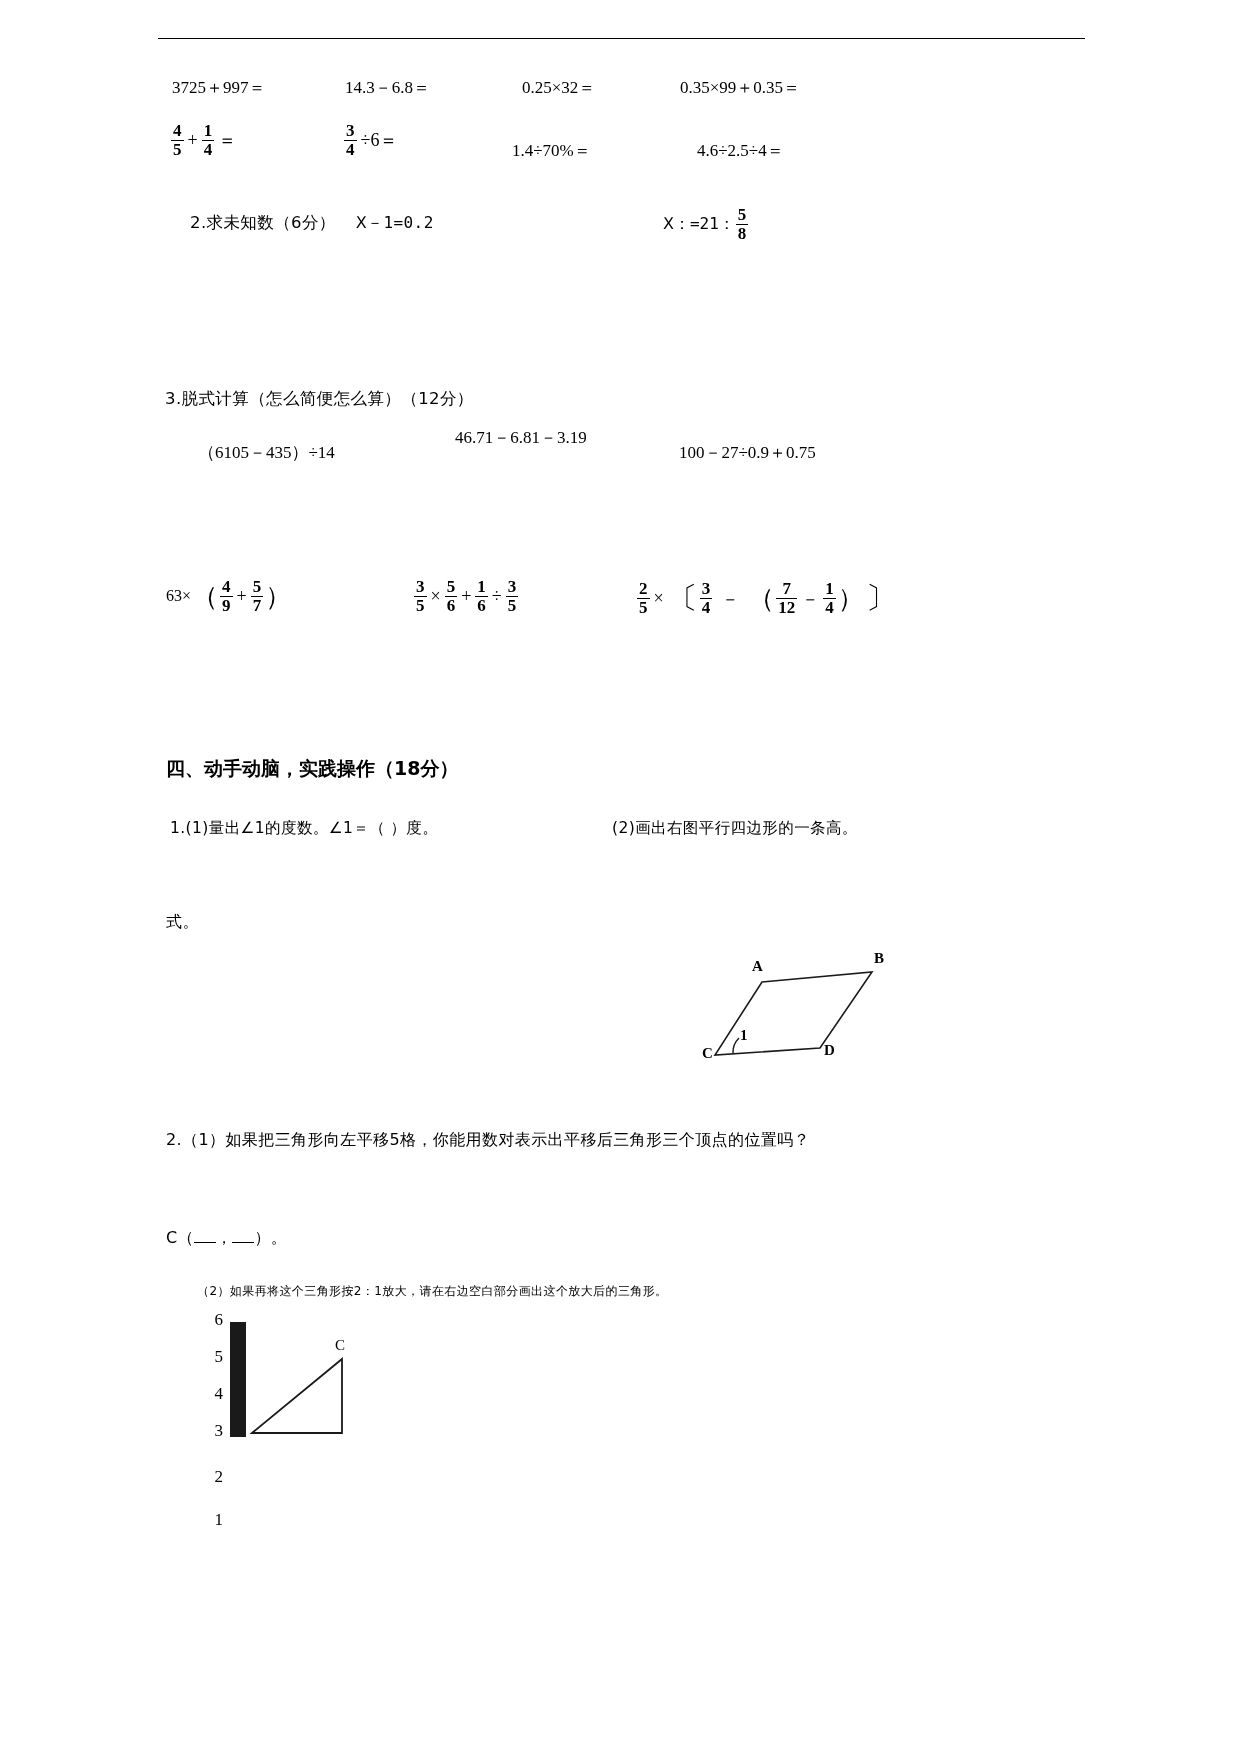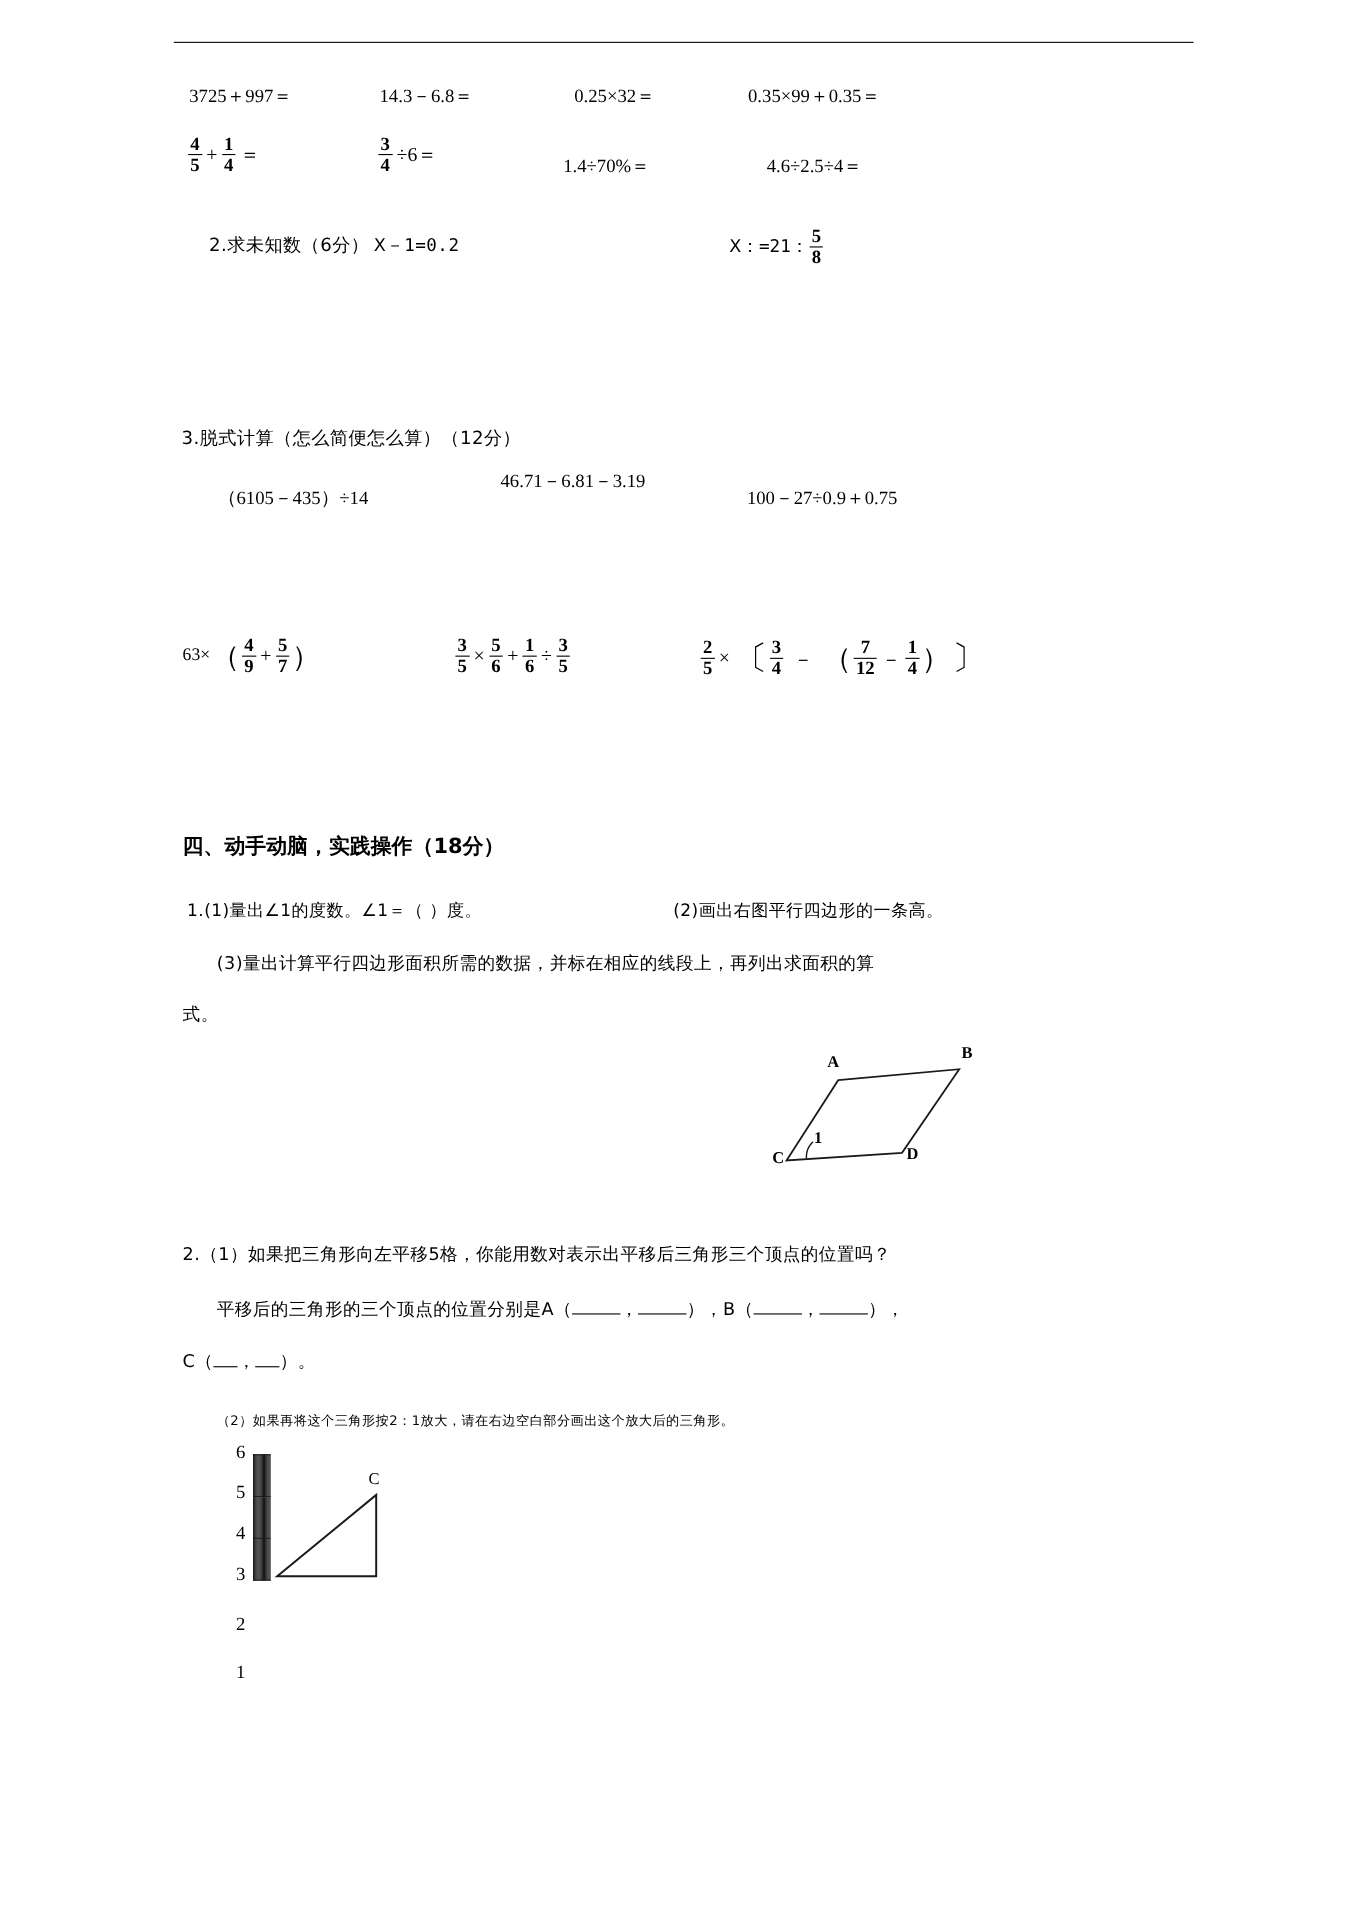--- a/index.html
+++ b/index.html
@@ -141,21 +141,21 @@
   <div class="abs" style="left:343px; top:122px;">
     <span class="frac">
       <span class="num">3</span>
       <span class="den">4</span>
     </span><span class="op">÷6＝</span>
   </div>
 
   <div class="abs mathtxt" style="left:512px; top:139px;">1.4÷70%＝</div>
   <div class="abs mathtxt" style="left:697px; top:139px;">4.6÷2.5÷4＝</div>
 
-  <div class="abs cn" style="left:190px; top:212px;"><span>2.求未知数（6分）</span><span class="mono" style="margin-left:4px;">Ⅹ－1=0.2</span></div>
+  <div class="abs cn" style="left:190px; top:212px;"><span>2.求未知数（6分）</span><span class="mono" style="margin-left:20px;">Ⅹ－1=0.2</span></div>
 
   <div class="abs" style="left:663px; top:206px;">
     <span class="mono" style="vertical-align:middle;">Ⅹ：=21：</span><span class="frac">
       <span class="num">5</span>
       <span class="den">8</span>
     </span>
   </div>
 
   <div class="abs cn" style="left:165px; top:388px;">3.脱式计算（怎么简便怎么算）（12分）</div>
 
@@ -202,38 +202,36 @@
     </span><span class="op">－</span><span class="frac">
       <span class="num">1</span>
       <span class="den">4</span>
     </span><span class="paren">）</span><span class="brk">〕</span>
   </div>
 
   <div class="abs sec-head" style="left:166px; top:756px;">四、动手动脑，实践操作（18分）</div>
 
   <div class="abs cn" style="left:170px; top:818px; font-size:15.5px;">1.(1)量出∠1的度数。∠1＝（        ）度。</div>
   <div class="abs cn" style="left:612px; top:818px; font-size:15.5px;">(2)画出右图平行四边形的一条高。</div>
-  <div class="abs cn" style="left:197px; top:866px; font-size:16px;">(3)量出计算平行四边形面积所需的数据，并标在相应的线段上，再列出求面积的算</div>
   <div class="abs cn" style="left:166px; top:912px; font-size:16px;">式。</div>
 
   <div class="abs" style="left:700px; top:960px; width:200px; height:115px;">
     <svg width="200" height="115" viewBox="0 0 200 115">
       <polygon points="62,22 172,12 120,88 15,95" fill="none" stroke="#1a1a1a" stroke-width="1.6"></polygon>
       <path d="M 33,93 A 20 20 0 0 1 39,78" fill="none" stroke="#1a1a1a" stroke-width="1.4"></path>
     </svg>
     <div class="vlabel" style="left:52px; top:-2px; font-weight:bold;">A</div>
     <div class="vlabel" style="left:174px; top:-10px; font-weight:bold;">B</div>
     <div class="vlabel" style="left:2px; top:85px; font-weight:bold;">C</div>
     <div class="vlabel" style="left:124px; top:82px; font-weight:bold;">D</div>
     <div class="vlabel" style="left:40px; top:67px; font-weight:bold;">1</div>
   </div>
 
   <div class="abs cn" style="left:166px; top:1130px; font-size:16px;">2.（1）如果把三角形向左平移5格，你能用数对表示出平移后三角形三个顶点的位置吗？</div>
 
-  <div class="abs cn" style="left:197px; top:1180px; font-size:16px;"><span>平移后的三角形的三个顶点的位置分别是A（</span><span class="blank-lg"></span><span>，</span><span class="blank-lg"></span><span>），B（</span><span class="blank-lg"></span><span>，</span><span class="blank-lg"></span><span>），</span></div>
 
   <div class="abs cn" style="left:166px; top:1228px; font-size:16px;"><span>C（</span><span class="blank-sm"></span><span>，</span><span class="blank-sm"></span><span>）。</span></div>
 
   <div class="abs cn" style="left:197px; top:1283px; font-size:12px;">（2）如果再将这个三角形按2：1放大，请在右边空白部分画出这个放大后的三角形。</div>
 
   <div class="abs" style="left:205px; top:1310px;">
     <div class="axis-num" style="left:0px; top:0px;">6</div>
     <div class="axis-num" style="left:0px; top:37px;">5</div>
     <div class="axis-num" style="left:0px; top:74px;">4</div>
     <div class="axis-num" style="left:0px; top:111px;">3</div>

